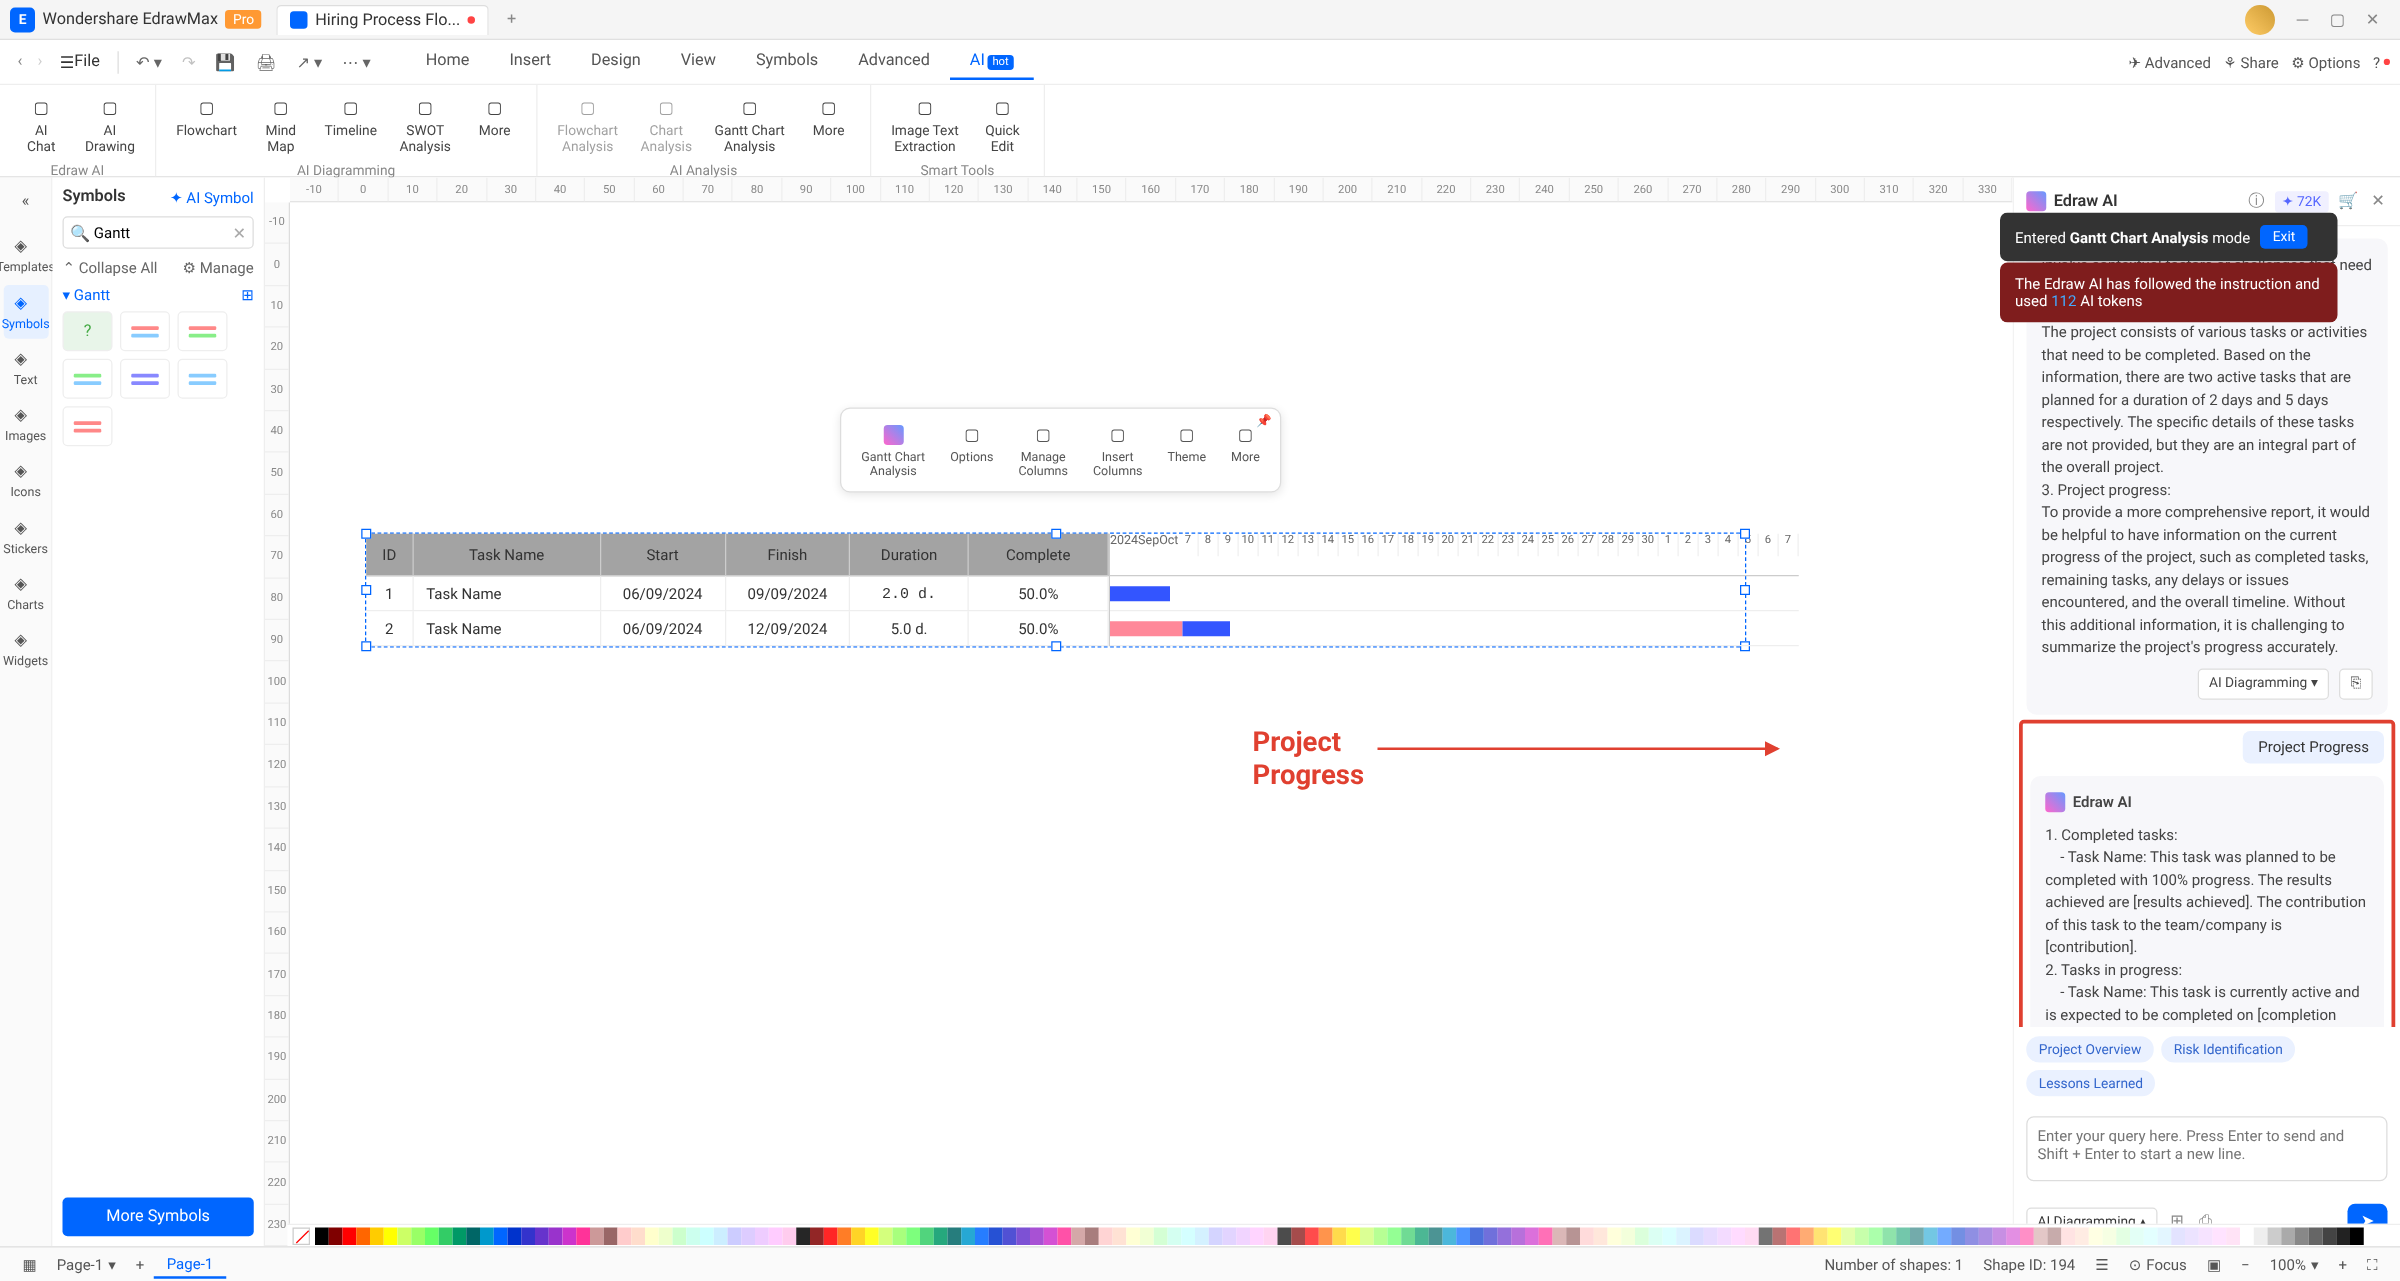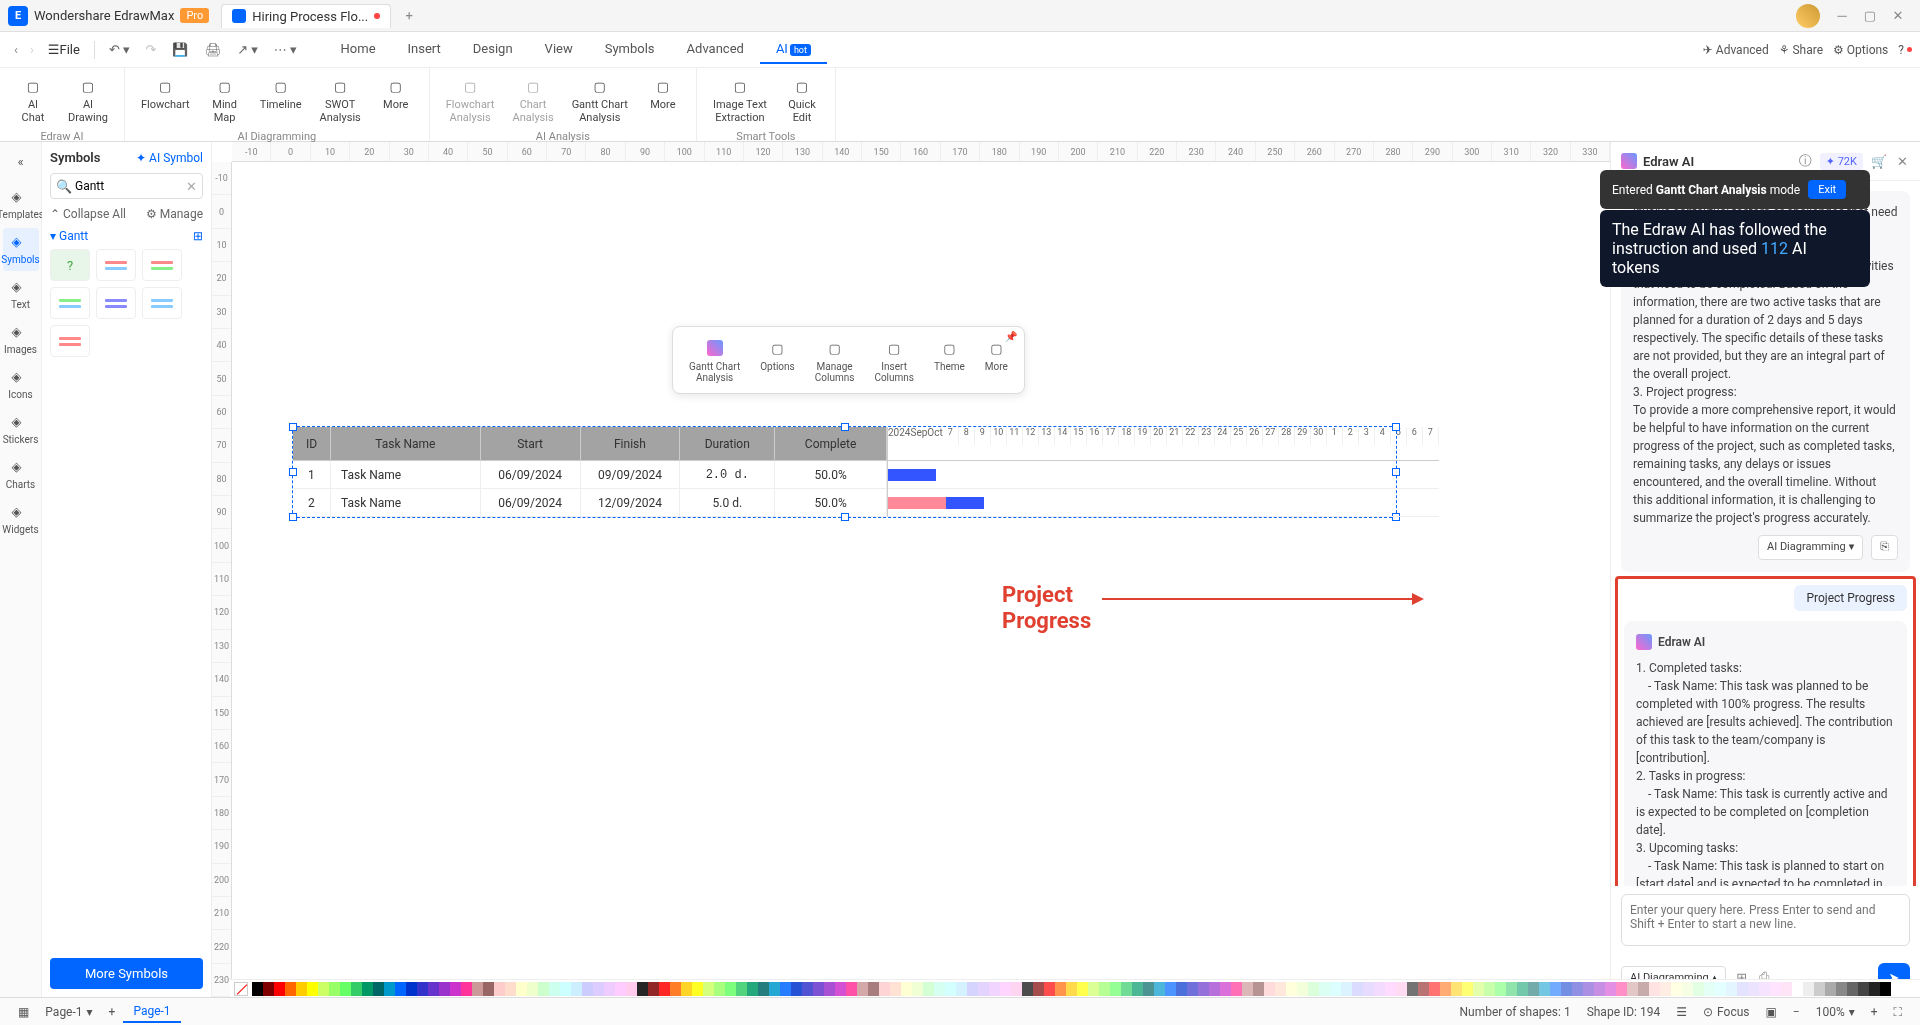--- a/index.html
+++ b/index.html
@@ -127,21 +127,21 @@
 .rp-sugg { background:#eaf1ff; color:#3366cc; padding:4px 10px; border-radius:12px; font-size:11px; cursor:pointer; }
 .rp-input-area { padding:8px 10px; }
 .rp-input { width:100%; border:1px solid #ddd; border-radius:6px; padding:8px; font-size:12px; resize:none; height:52px; color:#888; }
 .rp-bottom { display:flex; align-items:center; padding:6px 10px; gap:8px; }
 .rp-mode-sel { border:1px solid #ddd; border-radius:4px; padding:4px 8px; font-size:11px; cursor:pointer; display:flex; align-items:center; gap:3px; }
 .rp-send { margin-left:auto; width:32px; height:28px; background:#0066ff; border-radius:6px; display:flex; align-items:center; justify-content:center; color:#fff; cursor:pointer; }
 
 
 .toast { position:absolute; top:170px; right:50px; width:270px; background:#333; color:#fff; border-radius:6px; padding:10px 12px; font-size:12px; display:flex; align-items:center; gap:8px; z-index:100; }
 .toast .exit-btn { background:#0066ff; padding:3px 10px; border-radius:4px; cursor:pointer; font-size:11px; }
-.toast2 { position:absolute; top:210px; right:50px; width:270px; background:#0f172a; color:#fff; border-radius:6px; padding:10px 12px; font-size:16px; z-index:100;margin-left:32px; }
+.toast2 { position:absolute; top:210px; right:50px; width:270px; background:#7f1d1d; color:#fff; border-radius:6px; padding:10px 12px; font-size:12px; z-index:100;margin-left:32px; }
 .toast2 .tok { color:#44aaff; }
 
 
 .colorbar { position:absolute; bottom:28px; left:230px; right:0; height:18px; display:flex; align-items:center; background:#fff; border-top:1px solid #eee; padding:0 4px; }
 .colorbar .nocolor { width:14px; height:14px; border:1px solid #ccc; position:relative; margin-right:4px; }
 .colorbar .nocolor::after { content:""; position:absolute; left:0; top:6px; width:14px; height:1px; background:#f00; transform:rotate(-45deg); }
 .colorbar .sw { width:11px; height:14px; }
 
 
 .statusbar { position:absolute; bottom:0; left:0; right:0; height:28px; border-top:1px solid #ddd; display:flex; align-items:center; padding:0 10px; background:#fafafa; font-size:12px; color:#555; }
@@ -618,20 +618,25 @@
           <div style="white-space:pre-wrap">1. Completed tasks:
     - Task Name: This task was planned to be completed with 100% progress. The results achieved are [results achieved]. The contribution of this task to the team/company is [contribution].
 2. Tasks in progress:
     - Task Name: This task is currently active and is expected to be completed on [completion date].
 3. Upcoming tasks:
     - Task Name: This task is planned to start on [start date] and is expected to be completed in [duration].</div>
 
         </div>
       </div>
     </div>
+    <div class="rp-suggestions" id="rp-sugg">
+        <div class="rp-sugg">Project Overview</div>
+        <div class="rp-sugg">Risk Identification</div>
+        <div class="rp-sugg">Lessons Learned</div>
+      </div>
     <div class="rp-input-area">
       <textarea class="rp-input" placeholder="Enter your query here. Press Enter to send and Shift + Enter to start a new line." style=""></textarea>
     </div>
     <div class="rp-bottom">
       <div class="rp-mode-sel"><span>AI Diagramming</span> ▴</div>
       <span class="rp-icon">⊞</span>
       <span class="rp-icon">⎙</span>
       <div class="rp-send">➤</div>
     </div>
   </div>

